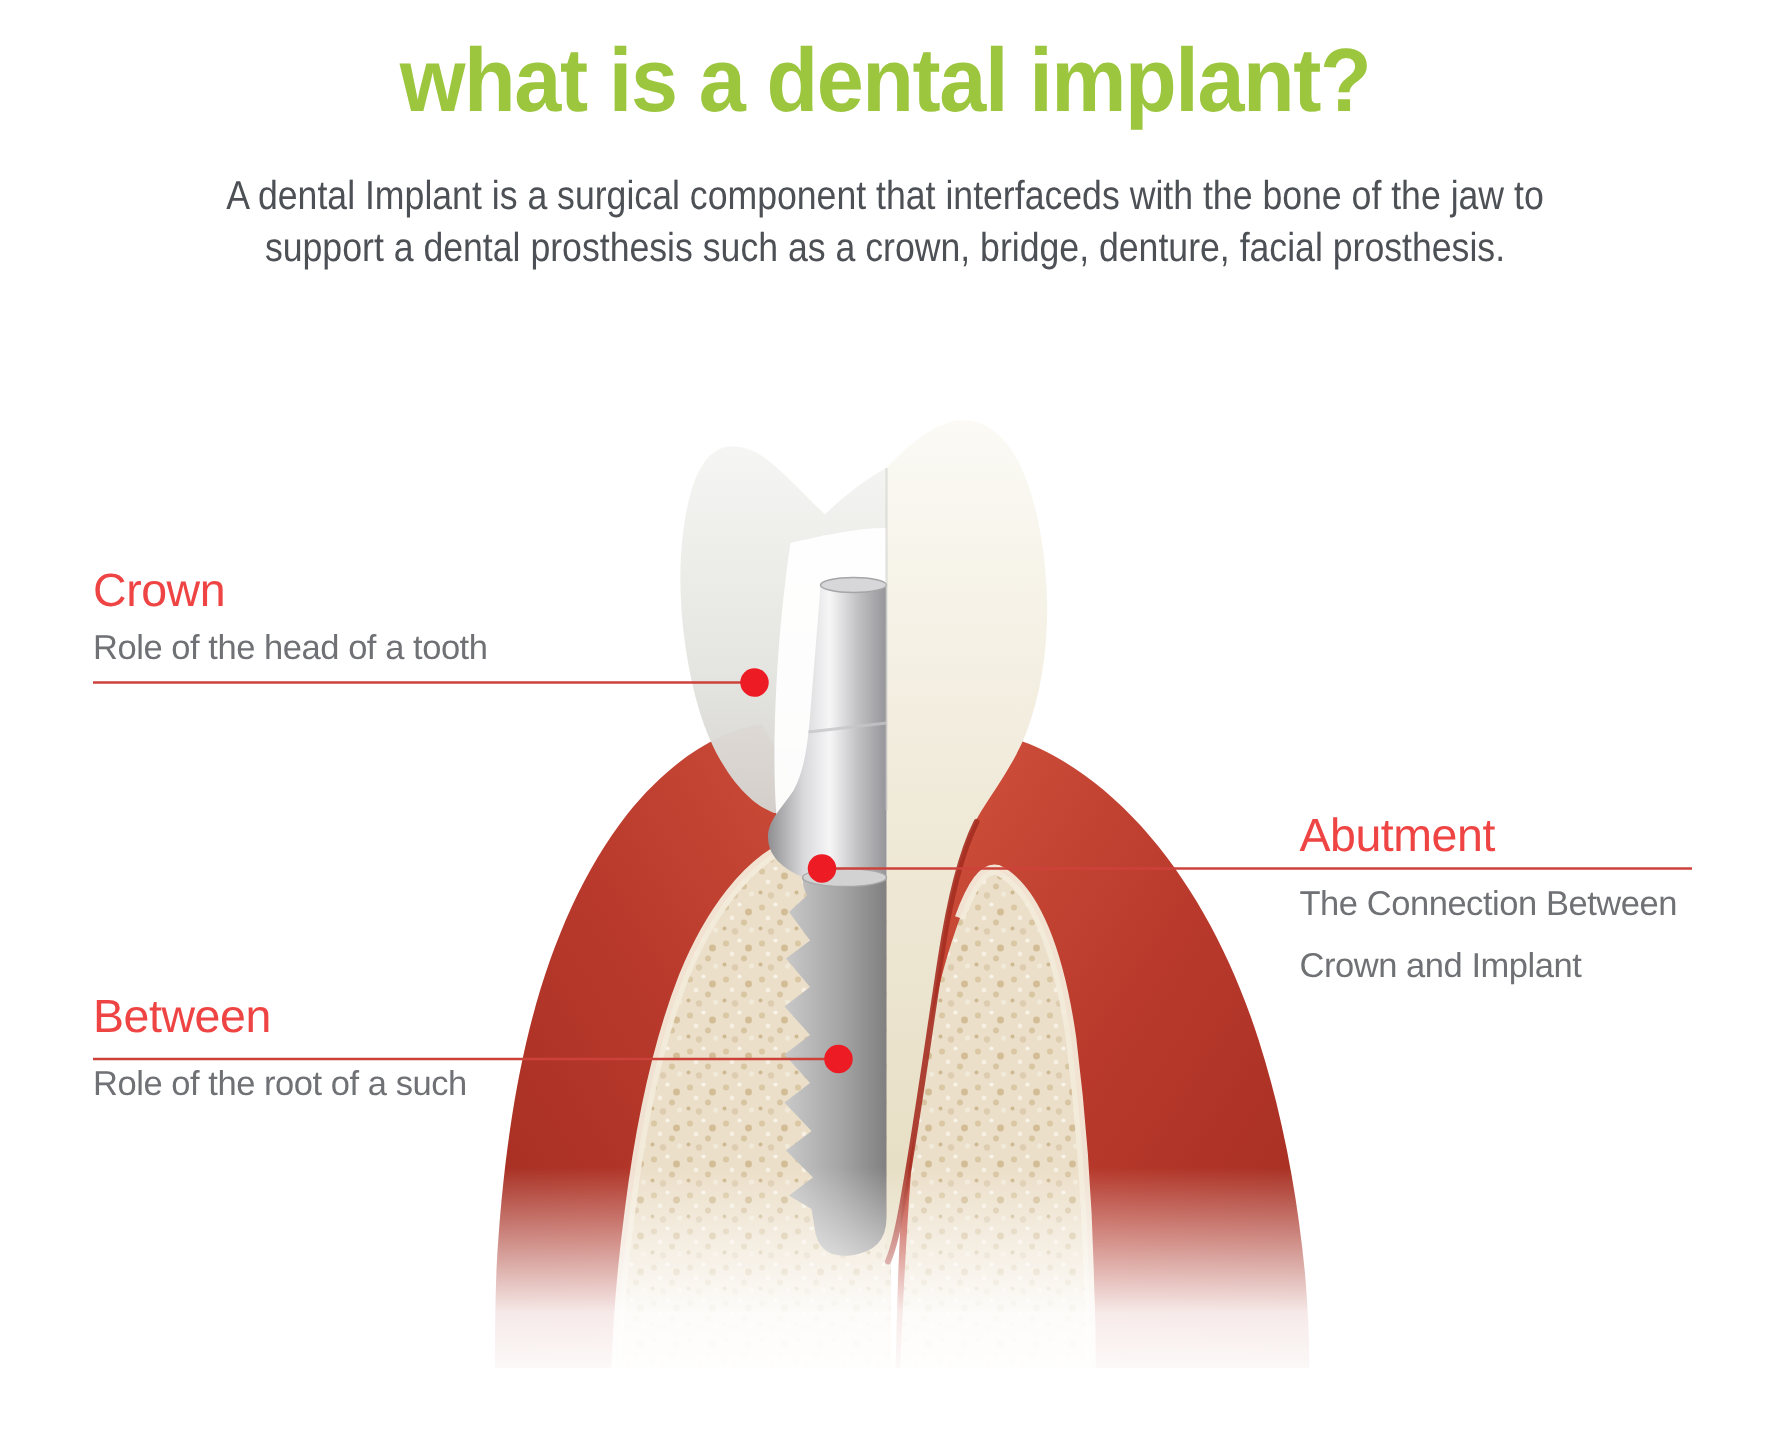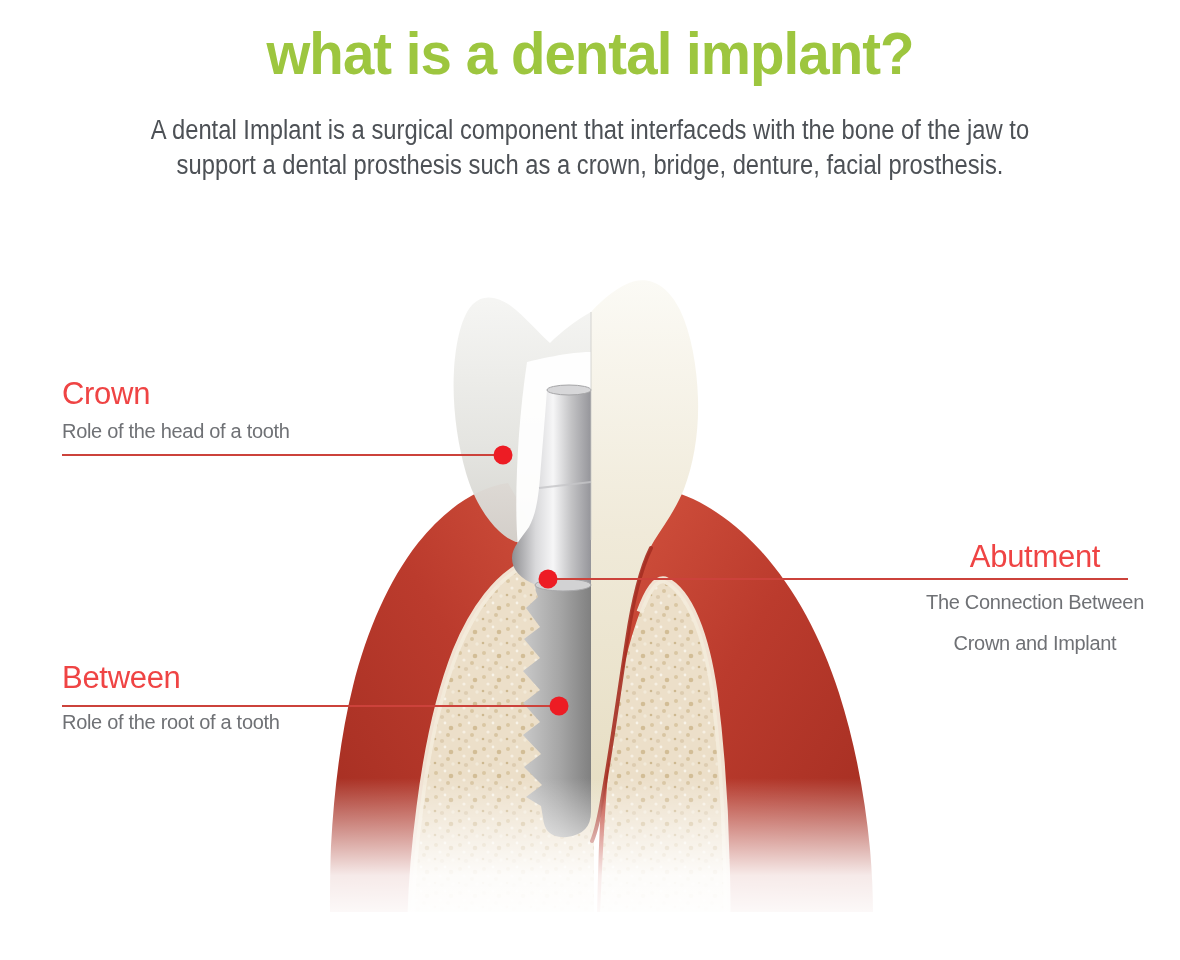--- a/index.html
+++ b/index.html
@@ -44,29 +44,29 @@
     width: 1180px; height: 960px;
   }
   .callout { position: absolute; letter-spacing: -0.3px; }
   .callout .heading {
     font-size: 31px;
     line-height: 36px;
     color: #ef4444;
     font-weight: normal;
   }
   .callout .desc {
-    font-size: 20px;
+    font-size: 23px;
     line-height: 28px;
     color: #6f7175;
   }
   .callout-crown  { left: 62px; top: 376px; }
   .callout-crown .desc { margin-top: 5px; }
   .callout-fixture { left: 62px; top: 660px; }
   .callout-fixture .desc { margin-top: 12px; }
-  .callout-abutment { right: 36px; top: 539px; text-align: center; }
+  .callout-abutment { right: 62px; top: 539px; text-align: left; }
   .callout-abutment .desc { margin-top: 13px; }
 </style>
 </head>
 <body>
 
 <div class="page">
 
   <h1 class="title">what is a dental implant?</h1>
 
   <div class="subtitle">
@@ -245,16 +245,16 @@
   </div>
 
   <div class="callout callout-abutment">
     <div class="heading">Abutment</div>
     <div class="desc">The Connection Between</div>
     <div class="desc">Crown and Implant</div>
   </div>
 
   <div class="callout callout-fixture">
     <div class="heading">Between</div>
-    <div class="desc">Role of the root of a tooth</div>
+    <div class="desc">Role of the root of a such</div>
   </div>
 
 </div>
 
 </body></html>

